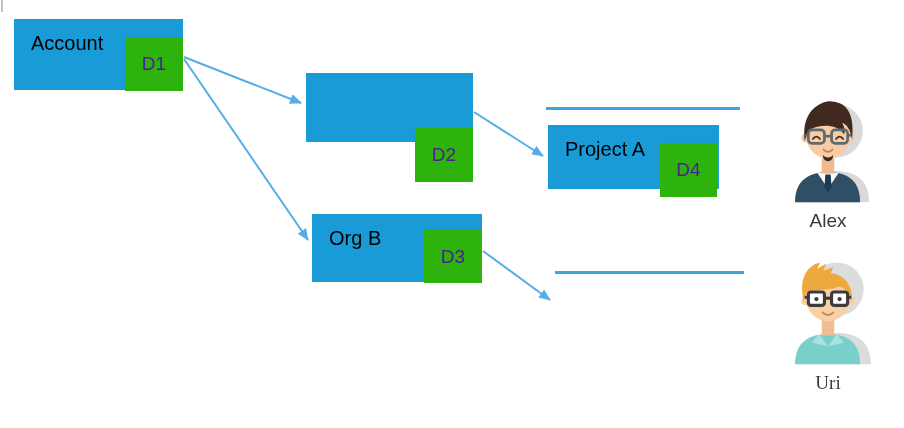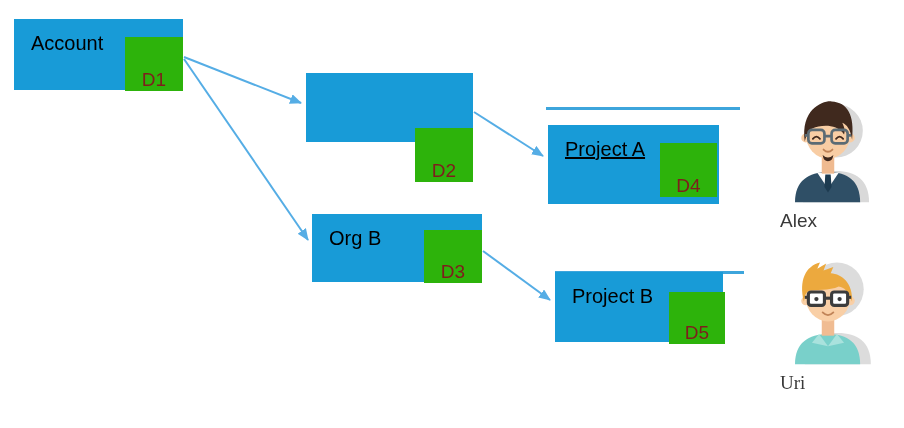--- a/index.html
+++ b/index.html
@@ -6,21 +6,20 @@
   body {
     font-family: "Liberation Sans", sans-serif;
     background: #ffffff;
   }
   .canvas {
     position: relative;
     width: 904px;
     height: 428px;
     background: #ffffff;
     overflow: hidden;
-    border-radius: 28px;
   }
   .edges {
     position: absolute;
     left: 0; top: 0;
     width: 904px; height: 428px;
     pointer-events: none;
   }
   .node {
     position: absolute;
     background: #189bd7;
@@ -30,48 +29,49 @@
     display: block;
     padding: 13px 0 0 17px;
     font-size: 20px;
     color: #000000;
     white-space: nowrap;
   }
   .badge {
     position: absolute;
     background: #2db30b;
     display: flex;
-    align-items: flex-end;
+    align-items: center;
     justify-content: center;
     font-size: 19px;
-    color: #7f1d1d;
+    color: #4c1d95;
   }
   .node-account   { left: 14px;  top: 19px;  width: 169px; height: 71px; }
   .badge-d1       { left: 111px; top: 18px;  width: 58px;  height: 54px; }
   .node-org-a     { left: 306px; top: 73px;  width: 167px; height: 69px; }
   .badge-d2       { left: 109px; top: 17px;  width: 58px;  height: 54px; margin-top: 38px; }
-  .node-project-a { left: 548px; top: 125px; width: 171px; height: 79px; text-decoration: underline; }
+  .node-project-a { left: 548px; top: 125px; width: 171px; height: 64px; }
   .badge-d4       { left: 112px; top: 18px;  width: 57px;  height: 54px; }
   .node-org-b     { left: 312px; top: 214px; width: 170px; height: 68px; }
   .badge-d3       { left: 112px; top: 16px;  width: 58px;  height: 53px; }
   .node-project-b { left: 555px; top: 272px; width: 168px; height: 70px; }
   .badge-d5       { left: 114px; top: 20px;  width: 56px;  height: 52px; }
 
   .thin-line {
     position: absolute;
     height: 3px;
     background: #3da5dc;
   }
   .line-a { left: 546px; top: 107px; width: 194px; }
   .line-b { left: 555px; top: 271px; width: 189px; z-index: 0; }
   .node { z-index: 1; }
 
   .user {
     position: absolute;
     width: 96px;
+    text-align: center;
   }
   .user-alex { left: 780px; top: 88px; }
   .user-uri  { left: 780px; top: 250px; font-family: Liberation Serif, serif; }
   .avatar { width: 90px; height: 116px; margin: 0 auto; }
   .avatar svg { width: 100%; height: 100%; display: block; }
   .user-name {
     margin-top: 6px;
     font-size: 19px;
     color: #3a3a3a;
   }
@@ -125,26 +125,20 @@
     </div>
   </div>
 
   <div class="node node-project-a">
     <span class="node-label">Project A</span>
     <div class="badge badge-d4">
       <span>D4</span>
     </div>
   </div>
 
-  <div class="node node-project-b">
-    <span class="node-label">Project B</span>
-    <div class="badge badge-d5">
-      <span>D5</span>
-    </div>
-  </div>
 
   <div class="user user-alex">
     <div class="avatar">
       <svg viewBox="0 0 100 130" aria-hidden="true">
 
         <circle cx="59" cy="48" r="30" fill="#d9d9d9"></circle>
         <path d="M22,128 c0,-25 15,-35 37,-35 c22,0 37,10 37,35 z" fill="#d9d9d9"></path>
 
         <path d="M13,128 c0,-24 15,-34 37,-34 c22,0 36,10 36,34 z" fill="#2f4f66"></path>
 

